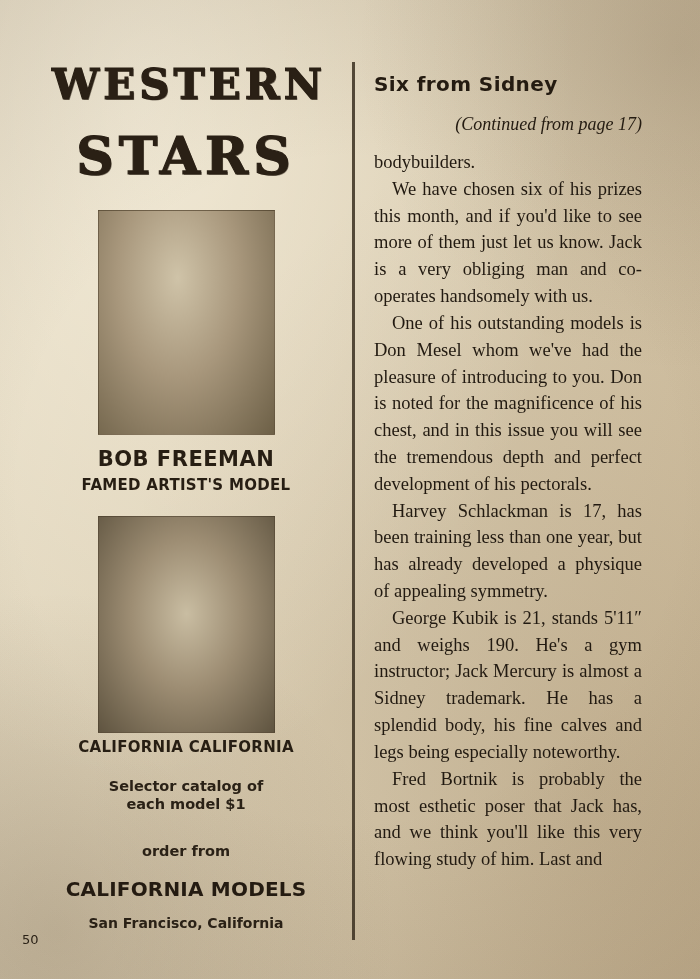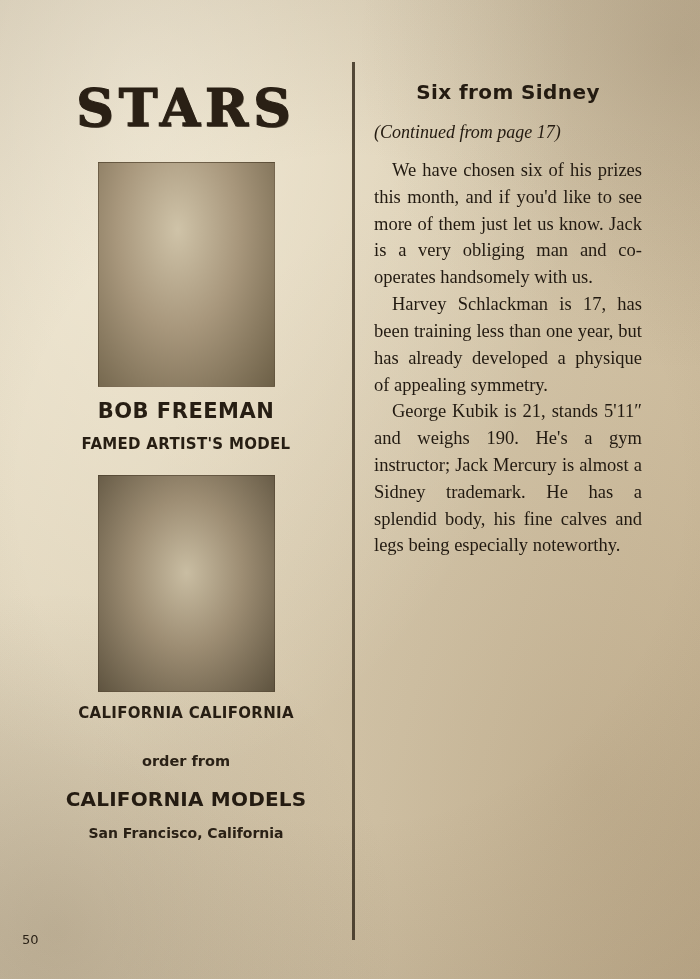--- a/index.html
+++ b/index.html
@@ -98,21 +98,21 @@
     font-size: 21px;
     letter-spacing: 0.5px;
     margin-top: 12px;
     color: #271e13;
   }
   .cap-sub {
     font-family: "DejaVu Sans", sans-serif;
     font-weight: bold;
     font-size: 15px;
     letter-spacing: 0.3px;
-    margin-top: 12px;
+    margin-top: 5px;
     color: #271e13;
   }
   .order-line {
     font-family: "DejaVu Sans", sans-serif;
     font-weight: bold;
     font-size: 14.5px;
     margin-top: 4px;
     color: #2a2116;
   }
   .order-block {
@@ -155,30 +155,28 @@
     position: absolute;
     left: 374px;
     top: 72px;
     width: 268px;
     color: #221a11;
   }
   .art-title {
     font-family: "DejaVu Sans", sans-serif;
     font-weight: bold;
     font-size: 20px;
-    text-align: center;
     letter-spacing: 0.4px;
     color: #241b11;
-    margin-top: 8px;
   }
   .continued {
     font-family: "Liberation Serif", serif;
     font-style: italic;
     font-size: 18px;
-    text-align: left;
+    text-align: right;
     margin-top: 18px;
     color: #241b11;
   }
   .body-text {
     margin-top: 14px;
     font-family: "Liberation Serif", serif;
     font-size: 18.5px;
     line-height: 1.45;
     text-align: justify;
     text-justify: inter-word;
@@ -201,47 +199,55 @@
     color: #2b2217;
   }
 </style>
 </head>
 <body>
 
 <div class="page">
   <div class="content">
 
     <div class="left-col">
+      <div class="masthead-line1">WESTERN</div>
       <div class="masthead-line2">STARS</div>
 
       <div class="photo photo-1"></div>
       <div class="cap-name">BOB FREEMAN</div>
       <div class="cap-sub">FAMED ARTIST'S MODEL</div>
 
       <div class="photo photo-2"></div>
       <div class="cap-sub">CALIFORNIA CALIFORNIA</div>
 
+      <div class="order-block">
+        <div class="order-line">Selector catalog of</div>
+        <div class="order-line l2">each model $1</div>
+      </div>
 
       <div class="order-line order-from">order from</div>
 
       <div class="company">CALIFORNIA MODELS</div>
 
       <div class="addr">
         <div class="l2">San Francisco, California</div>
       </div>
     </div>
 
     <div class="divider"></div>
 
     <div class="right-col">
       <div class="art-title">Six from Sidney</div>
       <div class="continued">(Continued from page 17)</div>
       <div class="body-text">
+        <p>bodybuilders.</p>
         <p class="indent">We have chosen six of his prizes this month, and if you'd like to see more of them just let us know. Jack is a very obliging man and co-operates handsomely with us.</p>
+        <p class="indent">One of his outstanding models is Don Mesel whom we've had the pleasure of introducing to you. Don is noted for the magnificence of his chest, and in this issue you will see the tremendous depth and perfect development of his pectorals.</p>
         <p class="indent">Harvey Schlackman is 17, has been training less than one year, but has already developed a physique of appealing symmetry.</p>
         <p class="indent">George Kubik is 21, stands 5'11″ and weighs 190. He's a gym instructor; Jack Mercury is almost a Sidney trademark. He has a splendid body, his fine calves and legs being especially noteworthy.</p>
+        <p class="indent">Fred Bortnik is probably the most esthetic poser that Jack has, and we think you'll like this very flowing study of him. Last and</p>
       </div>
     </div>
 
     <div class="folio">50</div>
 
   </div>
 </div>
 
 </body></html>

